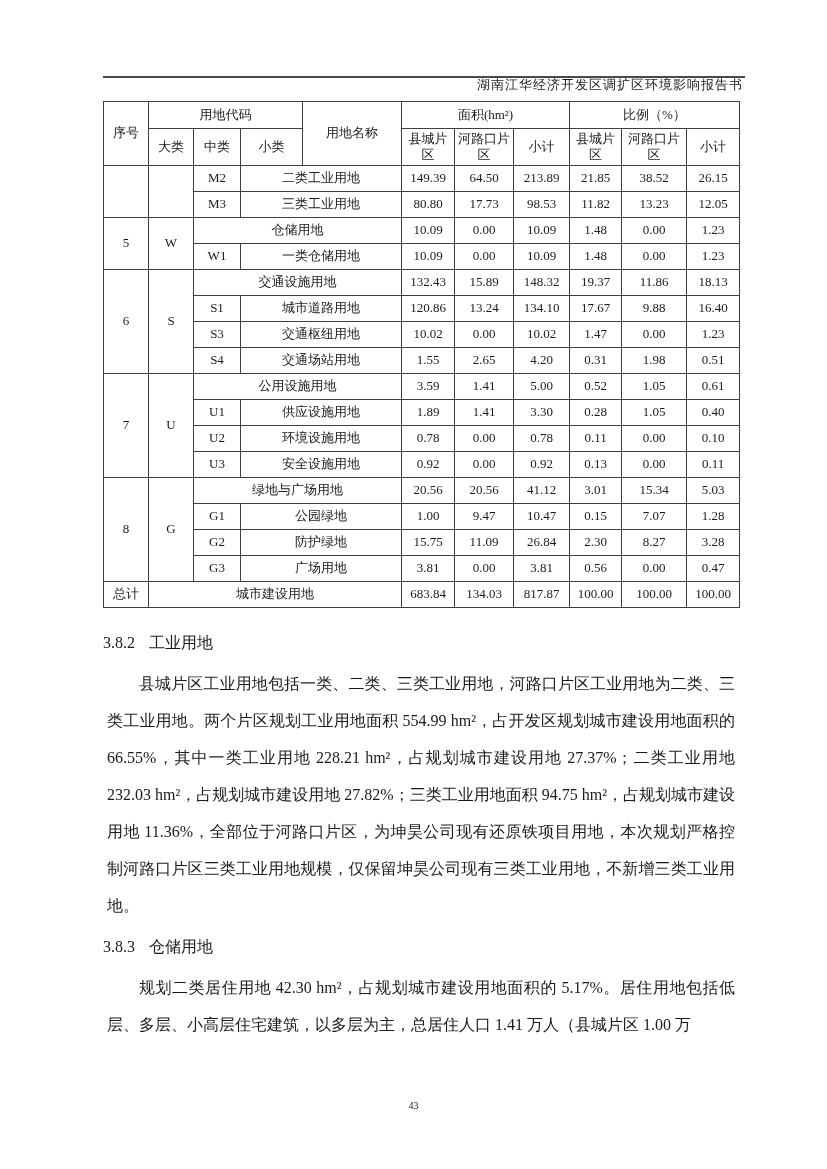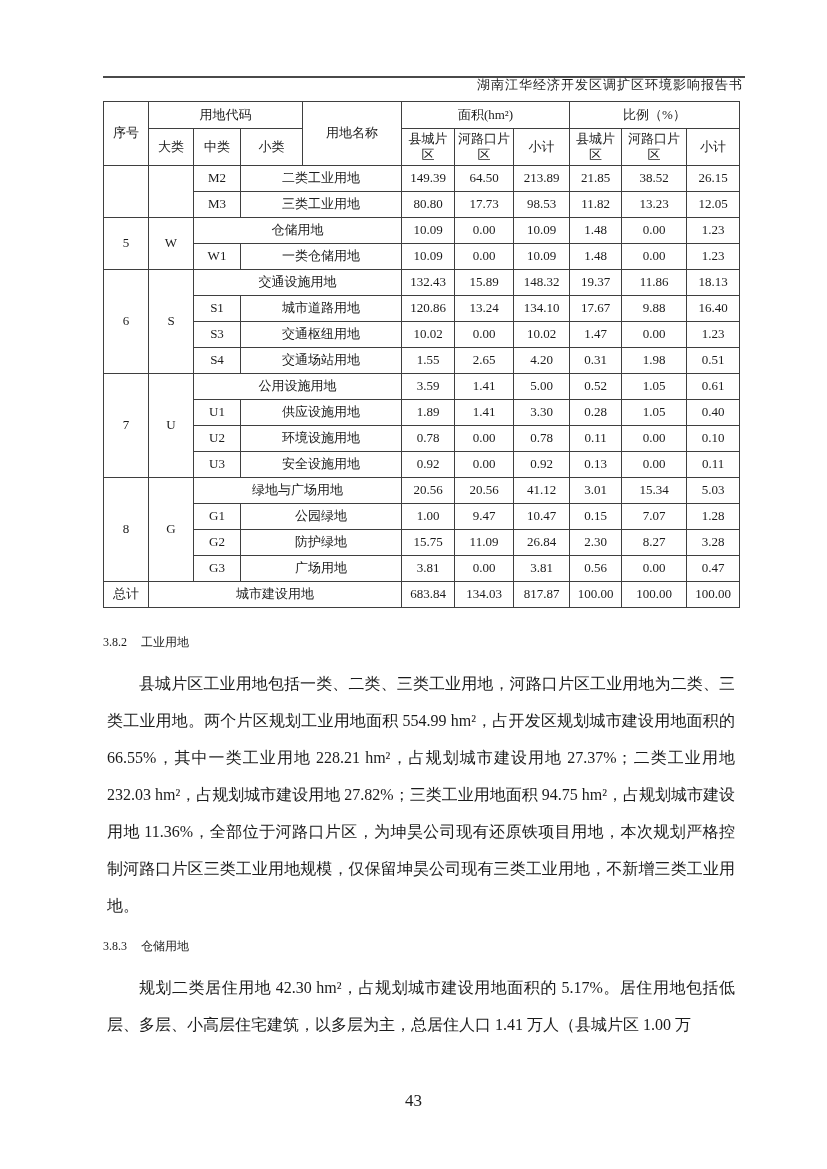--- a/index.html
+++ b/index.html
@@ -28,27 +28,27 @@
   table.land-use th, table.land-use td {
     border:1px solid #3f3f3f; text-align:center; vertical-align:middle;
     padding:1px 2px; font-weight:normal; line-height:1.25;
     overflow:hidden;
   }
   thead tr.h1 th { height:24px;margin-top:44px; }
   thead tr.h2 th { height:34px; }
   tbody td { height:23px; }
 
   .sections { margin-top:16px; font-size:16px; line-height:37px; text-align:justify; }
-  .sec-heading { margin:0; font-size:12px; font-weight:normal; line-height:37px; text-align:left; }
+  .sec-heading { margin:0; font-size:16px; font-weight:normal; line-height:37px; text-align:left; }
   .sec-num { display:inline-block; margin-right:14px; }
   .para { margin:4px; text-indent:2em; }
 
   .page-number {
     position:absolute; bottom:58px; left:0; width:100%;
-    text-align:center; font-size:17px;
+    text-align:center; font-size:10px;
   }
 </style>
 </head>
 <body>
 
 <div class="page">
 
   <div class="running-header">
     <span>湖南江华经济开发区调扩区环境影响报告书</span>
   </div>

